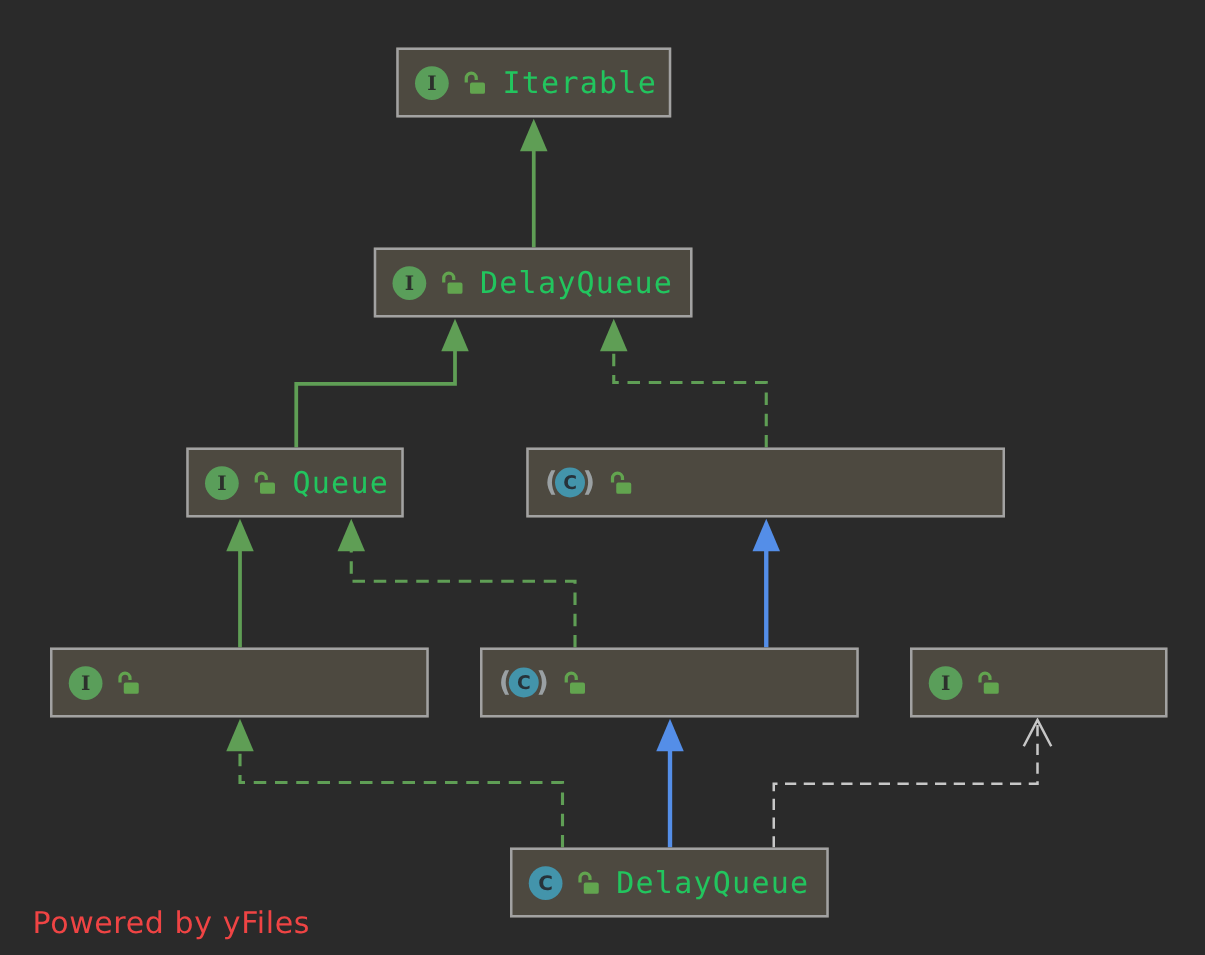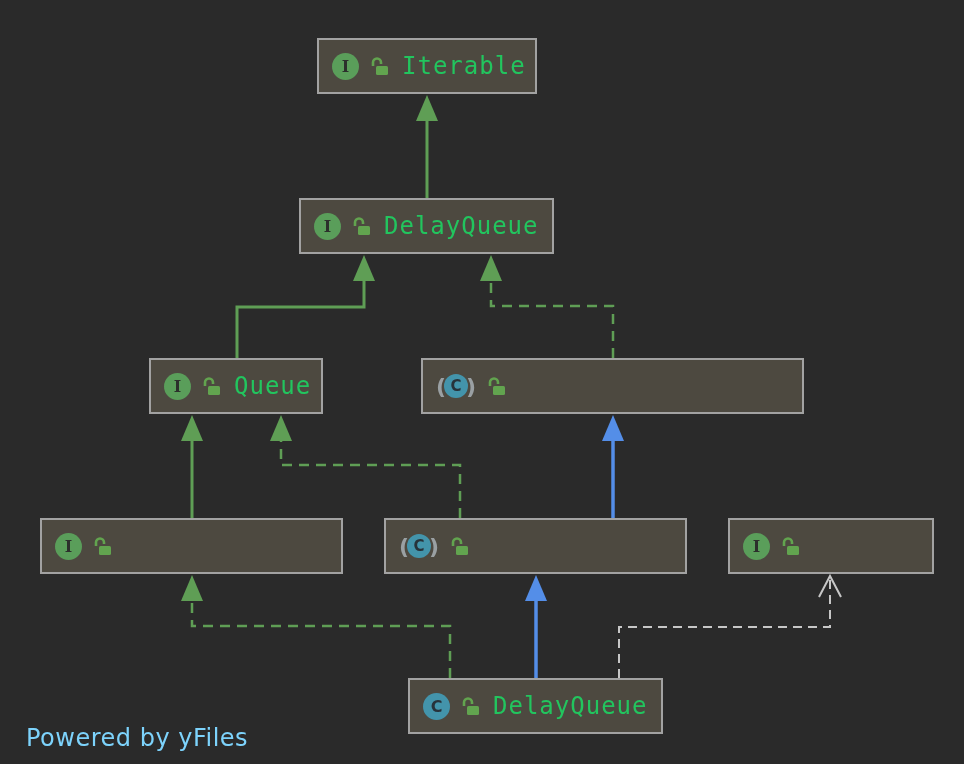--- a/index.html
+++ b/index.html
@@ -39,21 +39,21 @@
   .badge.class{background:#4394ab;color:#27323a;font-family:"DejaVu Sans","Liberation Sans",sans-serif;}
   .abstract-wrap{display:flex;align-items:center;flex:0 0 auto;}
   .abstract-wrap .paren{
     color:#9aa0a3;font-size:22px;font-weight:bold;line-height:27px;
     font-family:"DejaVu Sans","Liberation Sans",sans-serif;
   }
   .abstract-wrap .badge{width:24px;height:24px;font-size:15px;margin:0 -2px;}
   .lock{margin-left:10px;flex:0 0 auto;display:flex;align-items:center;}
   .footer{
     position:absolute;left:26px;top:724px;
-    color:#7dd3fc;font-size:24px;
+    color:#ef4444;font-size:24px;
     font-family:"DejaVu Sans","Liberation Sans",sans-serif;
     letter-spacing:0.5px;
   }
 </style>
 </head>
 <body>
 
 <div class="stage">
 
   <svg class="edges" width="964" height="764" viewBox="0 0 964 764">

